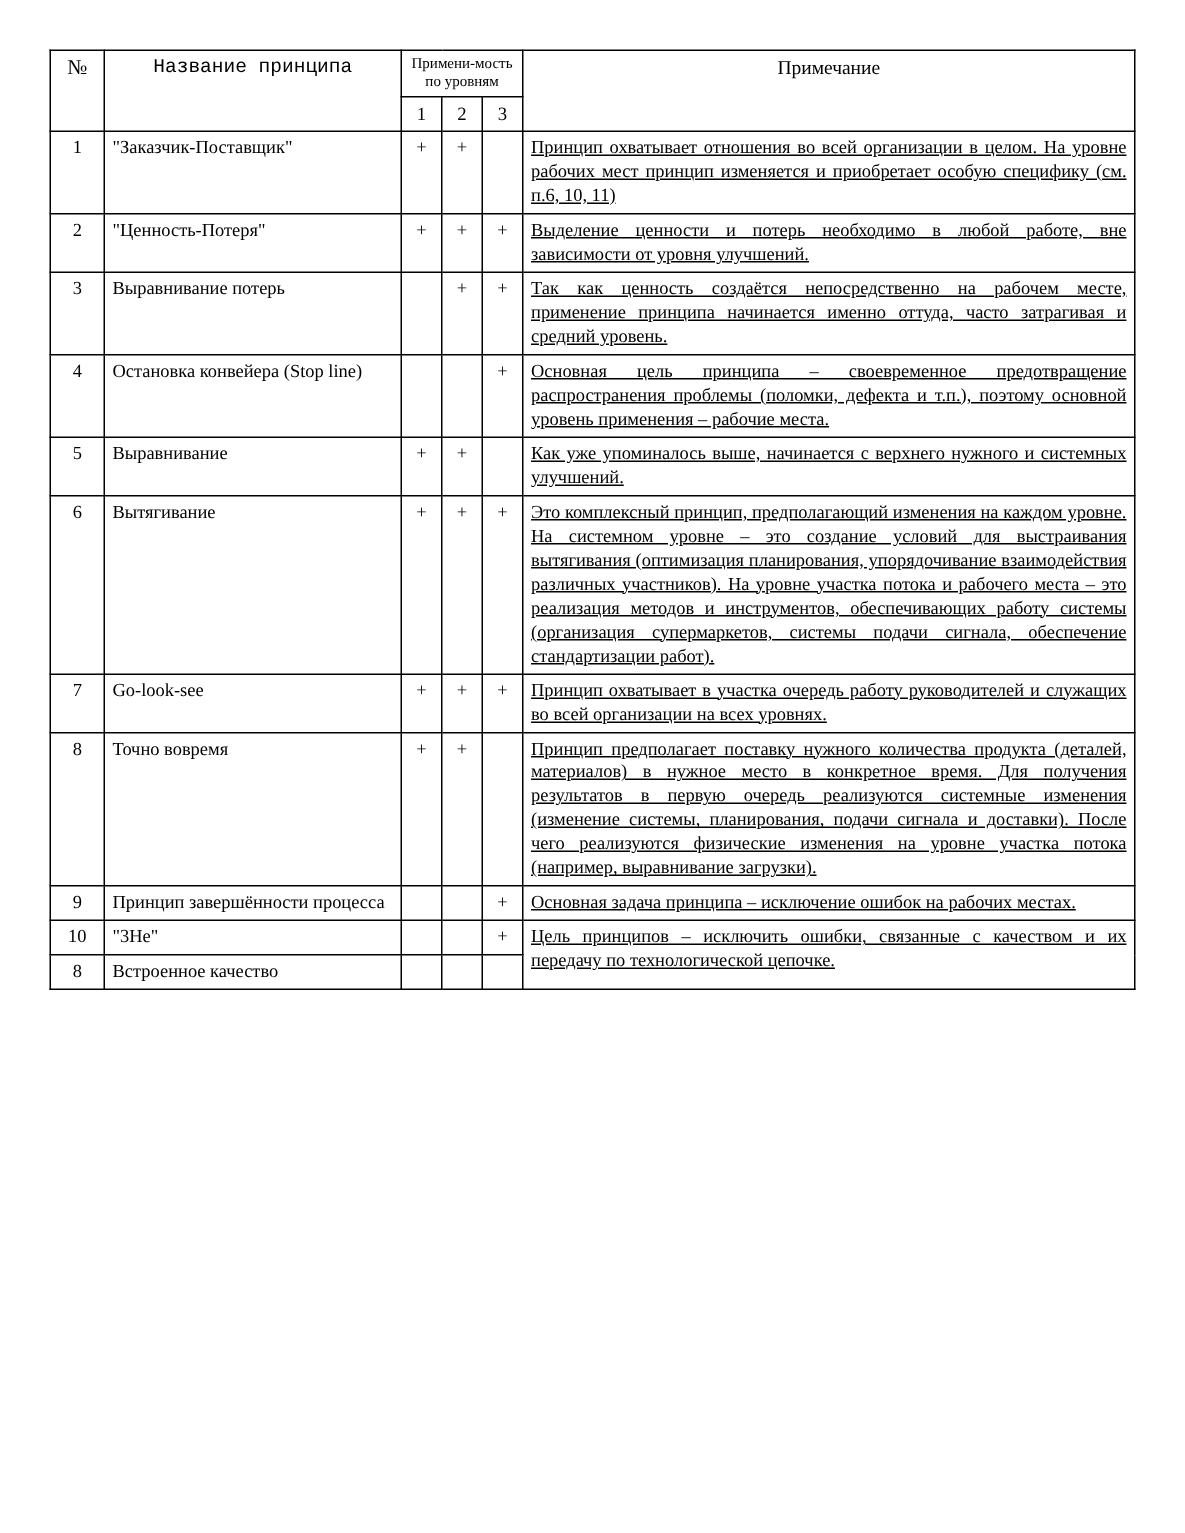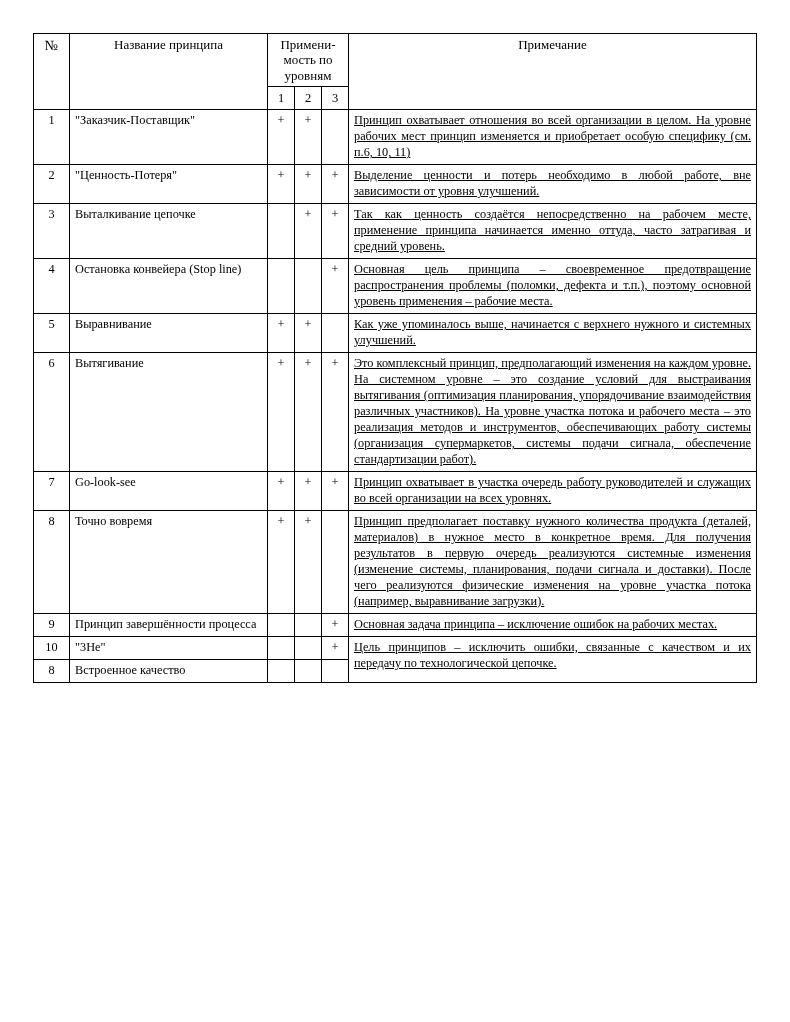--- a/index.html
+++ b/index.html
@@ -40,22 +40,22 @@
   col.c-lvl    { width: 27px; }
   col.c-note   { width: auto; }
 
   thead th {
     text-align: center;
     vertical-align: middle;
     font-weight: bold;
     font-size: 13px;
   }
   th.head-num   { font-size: 14px; }
-  th.head-name  { font-size: 13px; }
-  th.head-appl  { font-size: 13px; line-height: 1.18; }
+  th.head-name  { font-size: 13px; font-family: Liberation Mono, monospace; }
+  th.head-appl  { font-size: 10px; line-height: 1.18; }
   th.head-note  { font-size: 13px; margin-top: 39px; }
   th.lvl-num    { font-size: 12.5px; font-weight: bold; padding: 1px 0 1px 0; }
 
   td.num   { text-align: center; }
   td.name  { text-align: left; }
   td.lvl   { text-align: center; }
   td.note  { text-align: justify; text-justify: inter-word; text-decoration: underline; }
 </style>
 </head>
 <body>
@@ -95,21 +95,21 @@
       <tr>
         <td class="num">2</td>
         <td class="name">"Ценность-Потеря"</td>
         <td class="lvl">+</td>
         <td class="lvl">+</td>
         <td class="lvl">+</td>
         <td class="note">Выделение ценности и потерь необходимо в любой работе, вне зависимости от уровня улучшений.</td>
       </tr>
       <tr>
         <td class="num">3</td>
-        <td class="name">Выталкивание цепочке</td>
+        <td class="name">Выравнивание потерь</td>
         <td class="lvl"></td>
         <td class="lvl">+</td>
         <td class="lvl">+</td>
         <td class="note">Так как ценность создаётся непосредственно на рабочем месте, применение принципа начинается именно оттуда, часто затрагивая и средний уровень.</td>
       </tr>
       <tr>
         <td class="num">4</td>
         <td class="name">Остановка конвейера (Stop line)</td>
         <td class="lvl"></td>
         <td class="lvl"></td>

